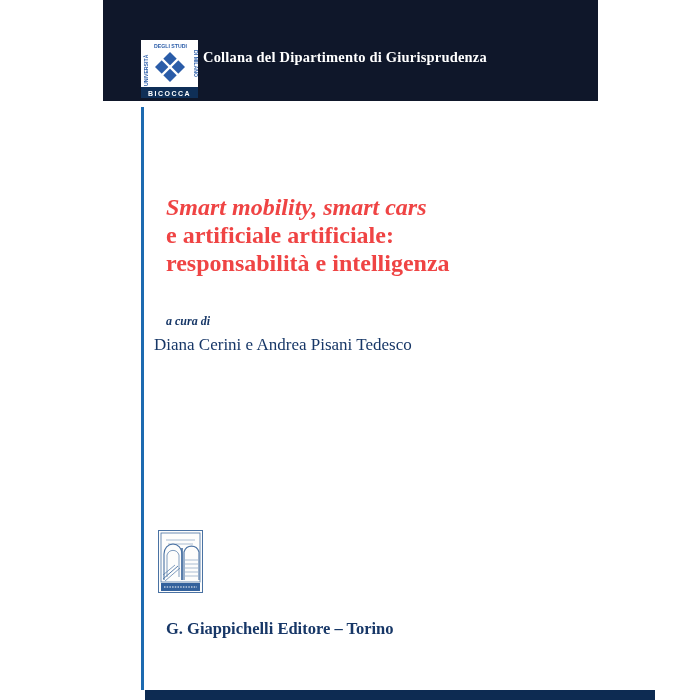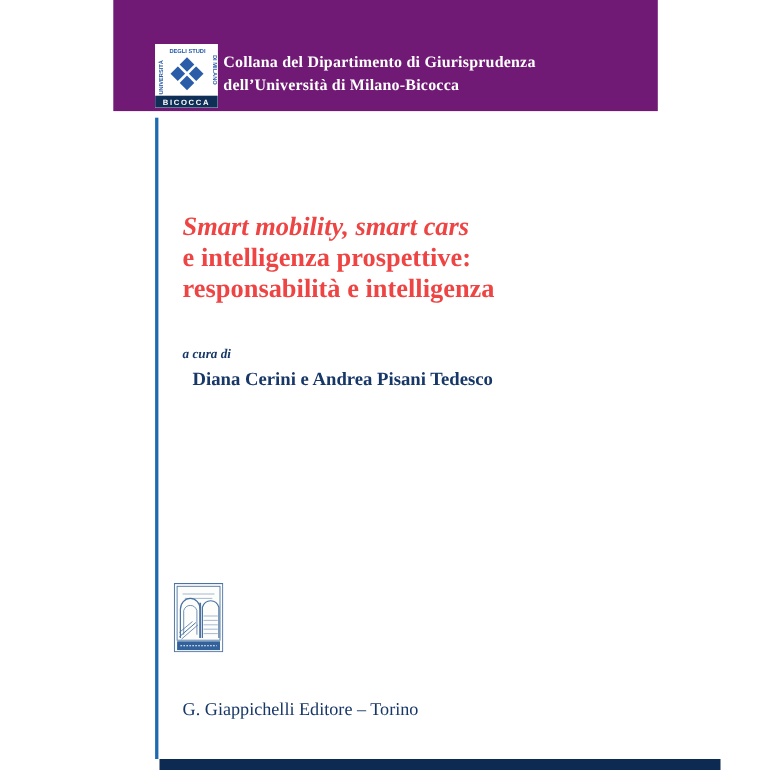--- a/index.html
+++ b/index.html
@@ -1,49 +1,49 @@
 <!DOCTYPE html>
 <html><head>
 <meta charset="utf-8">
 <style>
   html,body{margin:0;padding:0;background:#ffffff;}
   .cover{
     position:relative;width:700px;height:700px;background:#ffffff;overflow:hidden;
     font-family:"Liberation Serif","DejaVu Serif",serif;
   }
   
-  .band-top{position:absolute;left:103px;top:0;width:495px;height:101px;background:#701a75;}
+  .band-top{position:absolute;left:103px;top:0;width:495px;height:101px;background:#0f172a;}
   .series-text{
     position:absolute;left:100px;top:47px;color:#ffffff;font-weight:bold;
     font-size:14.5px;line-height:21px;letter-spacing:0.2px;white-space:nowrap;
   }
   
   .uni-logo{position:absolute;left:38px;top:40px;width:57px;height:58px;background:#ffffff;}
   
   .vrule{position:absolute;left:141px;top:107px;width:3px;height:583px;background:#1d6ab0;}
   
   .title{
     position:absolute;left:166px;top:193px;color:#ef4444;font-weight:bold;
     font-size:24px;line-height:28px;white-space:nowrap;
   }
   .title .l1{font-style:italic;}
   
   .curator{
     position:absolute;left:166px;top:314px;color:#173767;font-weight:bold;font-style:italic;
     font-size:12px;white-space:nowrap;
   }
   .authors{
-    position:absolute;left:175px;top:335px;color:#173767;font-weight:bold;
+    position:absolute;left:154px;top:335px;color:#173767;font-weight:normal;
     font-size:17px;white-space:nowrap;
   }
   
   .pub-logo{position:absolute;left:158px;top:530px;width:45px;height:63px;}
   .pub-name{
-    position:absolute;left:166px;top:619px;color:#173767;font-weight:normal;
-    font-size:16.5px;white-space:nowrap;margin-top:16px;
+    position:absolute;left:166px;top:619px;color:#173767;font-weight:bold;
+    font-size:16.5px;white-space:nowrap;
   }
   
   .band-bottom{position:absolute;left:145px;top:690px;width:510px;height:10px;background:#0d2b52;}
   svg{display:block;}
 </style>
 </head>
 <body>
 
 <div class="cover">
 
@@ -63,29 +63,28 @@
           <line x1="10.5" y1="-10.5" x2="-10.5" y2="10.5" stroke="#ffffff" stroke-width="2.4"></line>
         </g>
 
         <rect x="0" y="47" width="57" height="11" fill="#0f2f57"></rect>
         <text x="28.5" y="55.5" font-size="7" fill="#ffffff" text-anchor="middle" font-family="Liberation Sans, sans-serif" font-weight="bold" letter-spacing="1.5">BICOCCA</text>
       </svg>
     </div>
 
     <div class="series-text">
       <div>Collana del Dipartimento di Giurisprudenza</div>
-      <div>dell’Università di Milano-Bicocca</div>
     </div>
   </div>
 
   <div class="vrule"></div>
 
   <div class="title">
     <div class="l1">Smart mobility, smart cars</div>
-    <div class="l2">e intelligenza prospettive:</div>
+    <div class="l2">e artificiale artificiale:</div>
     <div class="l3">responsabilità e intelligenza</div>
   </div>
 
   <div class="curator">a cura di</div>
   <div class="authors">Diana Cerini e Andrea Pisani Tedesco</div>
 
   <div class="pub-logo">
     <svg width="45" height="63" viewBox="0 0 45 63">
       <rect x="0.5" y="0.5" width="44" height="62" fill="#fdfdfc" stroke="#4a72a3" stroke-width="1"></rect>
       <rect x="3" y="3" width="39" height="49" fill="none" stroke="#4a72a3" stroke-width="0.8"></rect>

